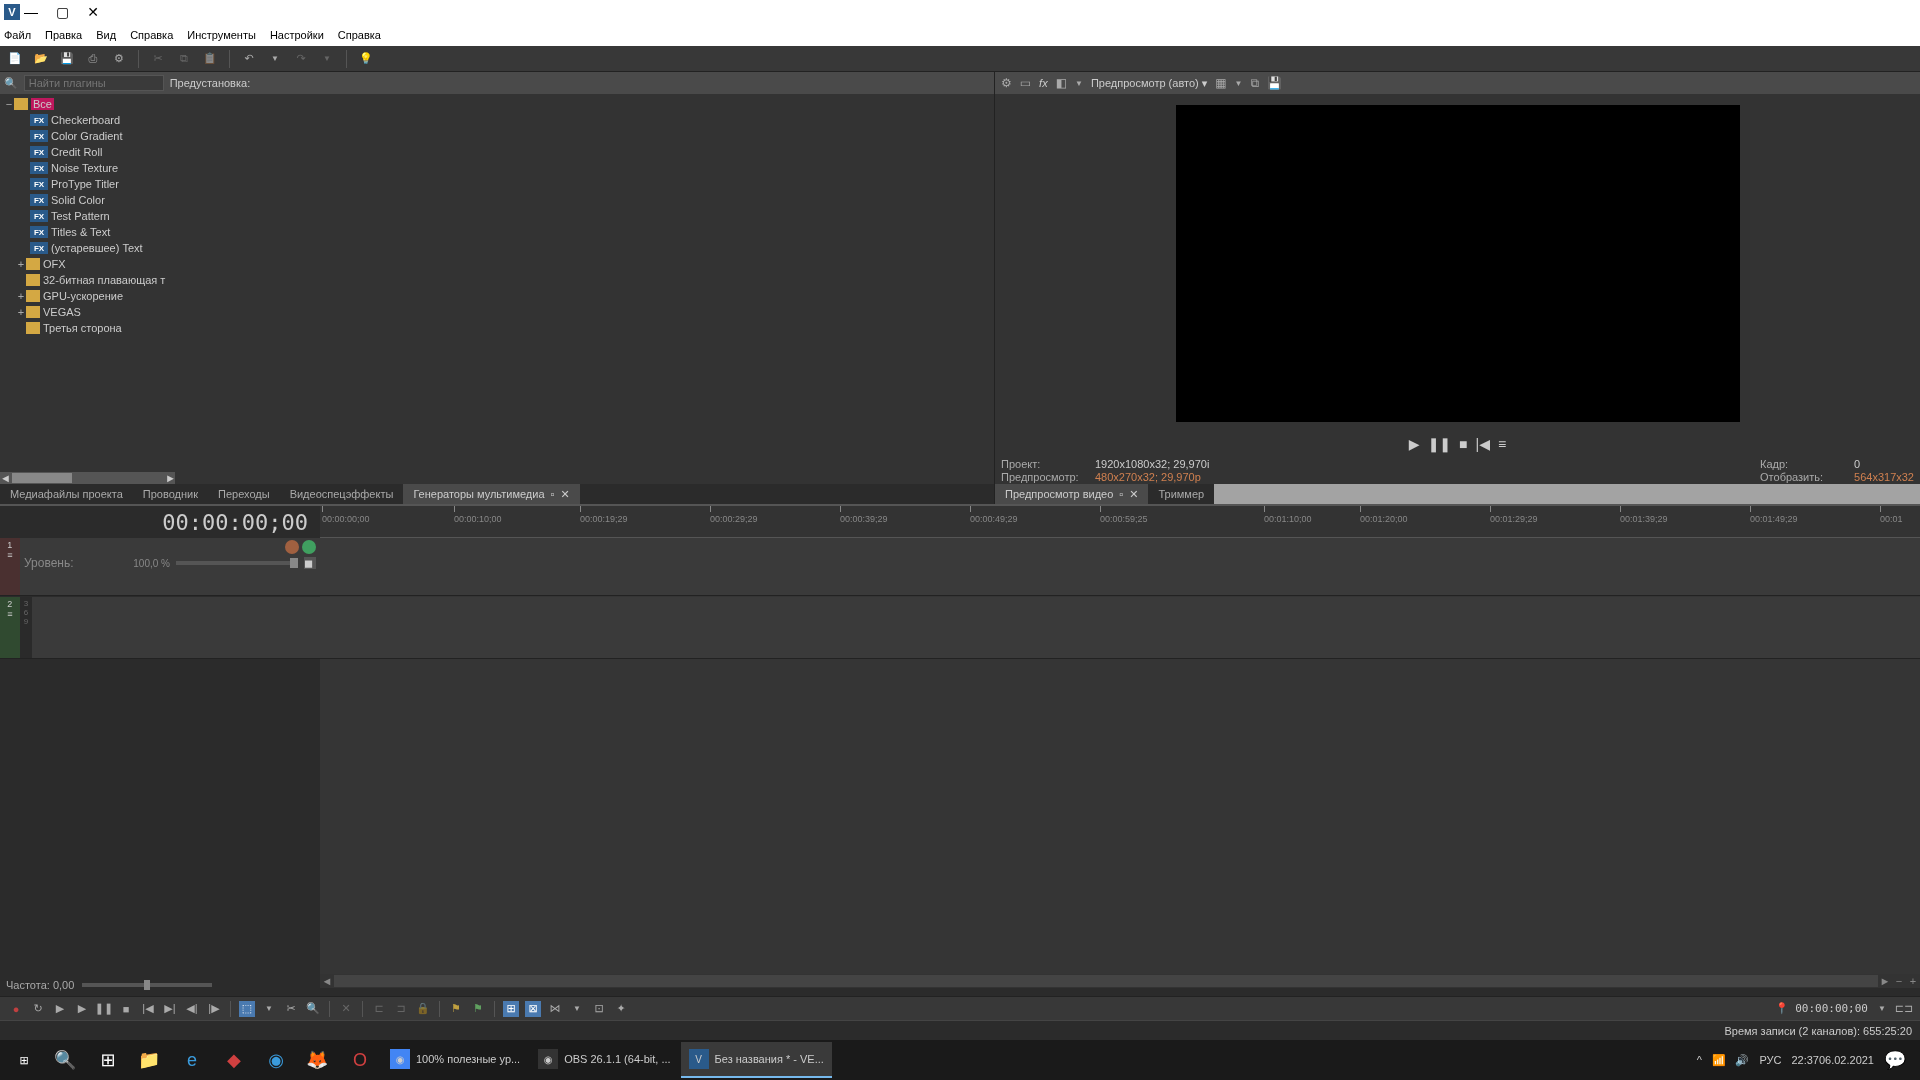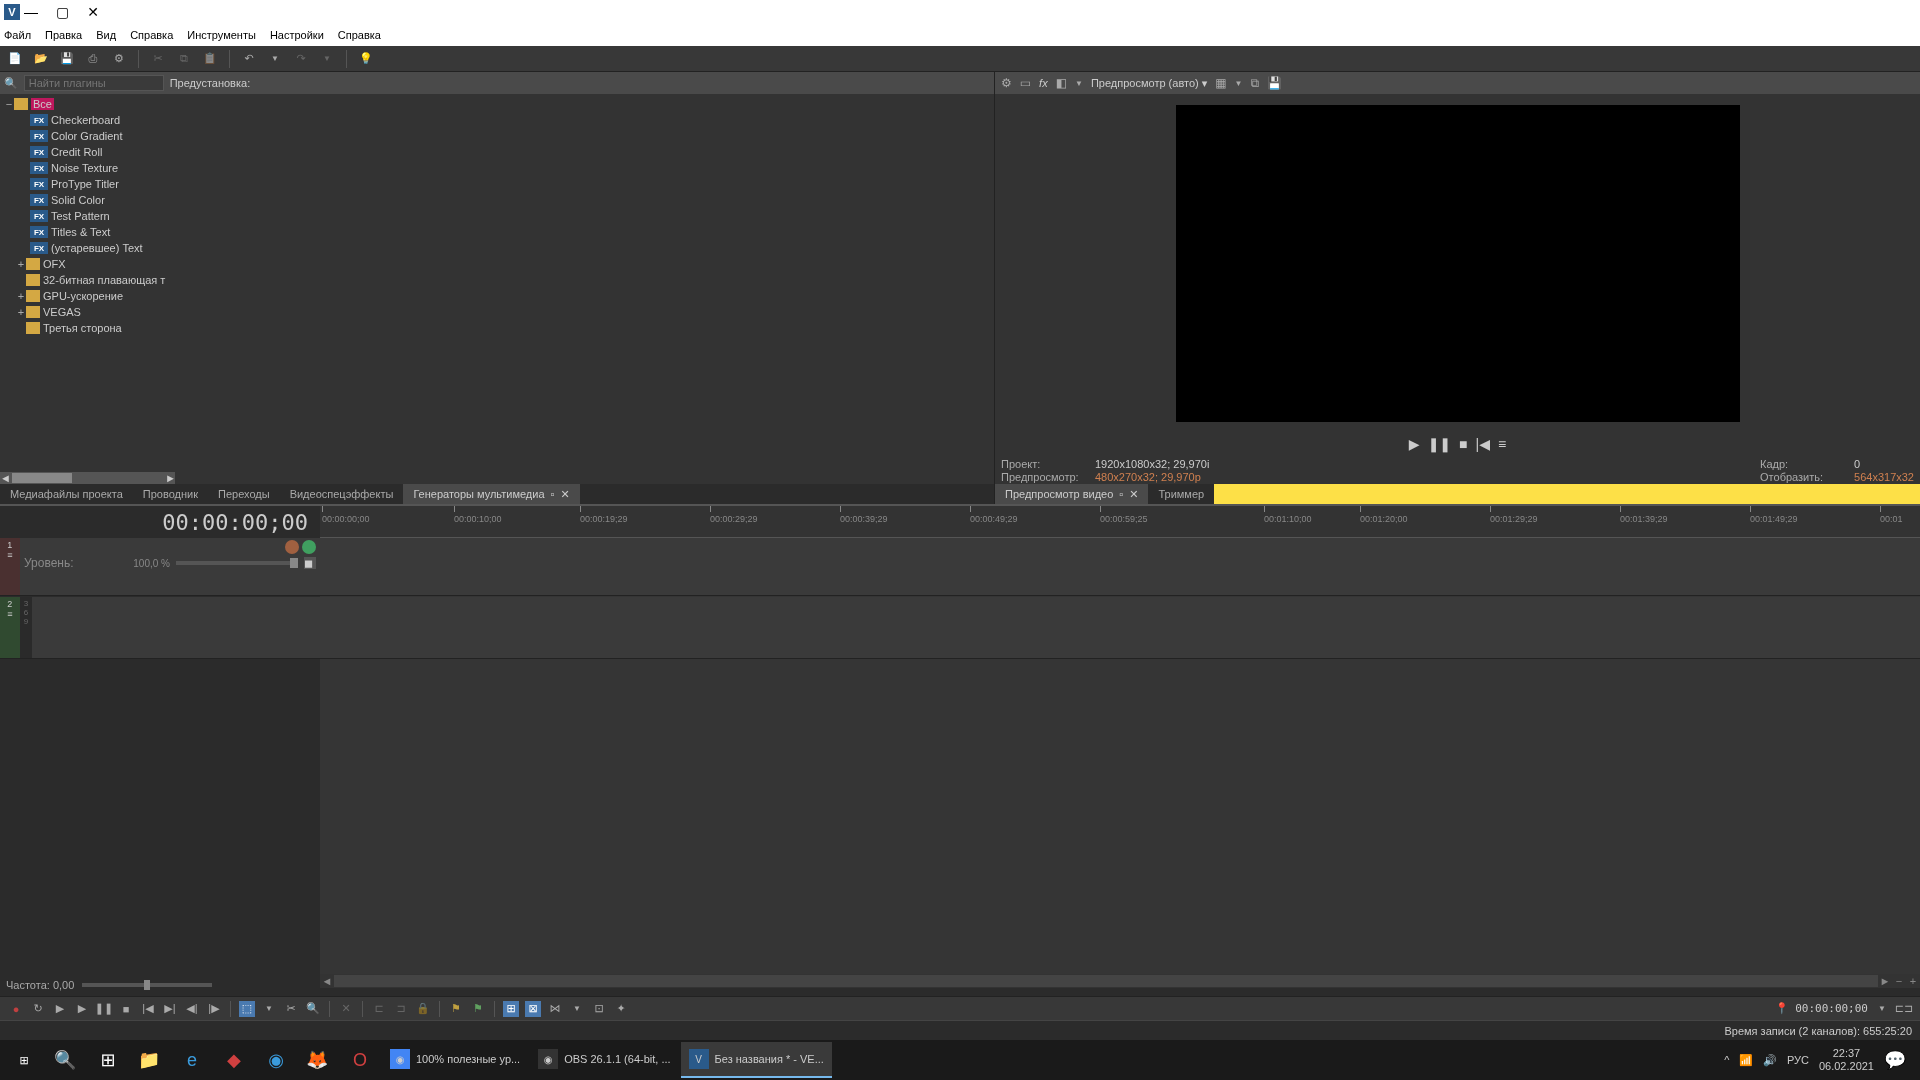--- a/index.html
+++ b/index.html
@@ -39,21 +39,21 @@
 .preview-area{flex:1;background:#333;display:flex;align-items:center;justify-content:center}
 .preview-video{width:564px;height:317px;background:#000}
 .transport{height:24px;background:#333;display:flex;align-items:center;justify-content:center;gap:8px}
 .transport .pbtn{color:#ccc;cursor:pointer;font-size:14px}
 .preview-info{height:28px;background:#333;display:flex;padding:2px 6px;gap:30px}
 .preview-info .col{display:flex;flex-direction:column;gap:1px}
 .preview-info .row{display:flex;gap:4px}
 .preview-info .lbl{color:#aaa;min-width:90px}
 .preview-info .val{color:#ccc}
 .preview-info .val.orange{color:#d08050}
-.preview-tabs{height:20px;background:#fde047;display:flex}
+.preview-tabs{height:20px;background:#a3a3a3;display:flex}
 .timeline-area{flex:1;display:flex;flex-direction:column;background:#2b2b2b;border-top:2px solid #555}
 .tl-header{height:32px;display:flex;background:#2b2b2b}
 .tl-header .left{width:320px;display:flex;align-items:center;justify-content:flex-end;padding-right:12px;background:#2b2b2b}
 .tl-header .time{font-size:22px;color:#ccc;font-family:monospace}
 .tl-header .ruler{flex:1;background:#333;position:relative;border-bottom:1px solid #555}
 .ruler-tick{position:absolute;top:8px;font-size:9px;color:#888}
 .ruler-tick::before{content:"";position:absolute;left:0;top:-8px;width:1px;height:6px;background:#888}
 .tracks{flex:1;display:flex;overflow:hidden}
 .track-headers{width:320px;background:#2b2b2b}
 .track-head{display:flex;background:#3a3a3a;border-bottom:1px solid #222;margin-bottom:1px}
@@ -87,21 +87,21 @@
 .transport-bar .tc{font-family:monospace;color:#ccc}
 .status-bar{height:20px;background:#2b2b2b;display:flex;align-items:center;justify-content:flex-end;padding:0 8px;color:#888;border-top:1px solid #444}
 .taskbar{height:40px;background:#1a1a1a;display:flex;align-items:center;padding:0 4px;gap:2px}
 .taskbar .start{width:40px;height:36px;display:flex;align-items:center;justify-content:center;color:#fff;cursor:pointer}
 .taskbar .tb-icon{width:40px;height:36px;display:flex;align-items:center;justify-content:center;cursor:pointer;font-size:18px}
 .taskbar .tb-app{height:36px;padding:0 8px;display:flex;align-items:center;gap:6px;cursor:pointer;color:#fff;border-bottom:2px solid transparent}
 .taskbar .tb-app.active{background:#3a3a3a;border-bottom:2px solid #76b9ed}
 .taskbar .tb-app .appicon{width:20px;height:20px;background:#555;display:flex;align-items:center;justify-content:center;font-size:10px}
 .taskbar .spacer{flex:1}
 .taskbar .tray{display:flex;align-items:center;gap:10px;color:#fff;padding-right:8px}
-.taskbar .clock{display:flex;flex-direction:column;align-items:center;color:#fff;font-size:11px;line-height:13px}
+.taskbar .clock{display:flex;flex-direction:row;align-items:center;color:#fff;font-size:11px;line-height:13px}
 </style>
 </head>
 <body>
 
 <div class="titlebar">
   <div class="icon">V</div>
   <div class="winbtns">
     <span>—</span>
     <span>▢</span>
     <span>✕</span>

